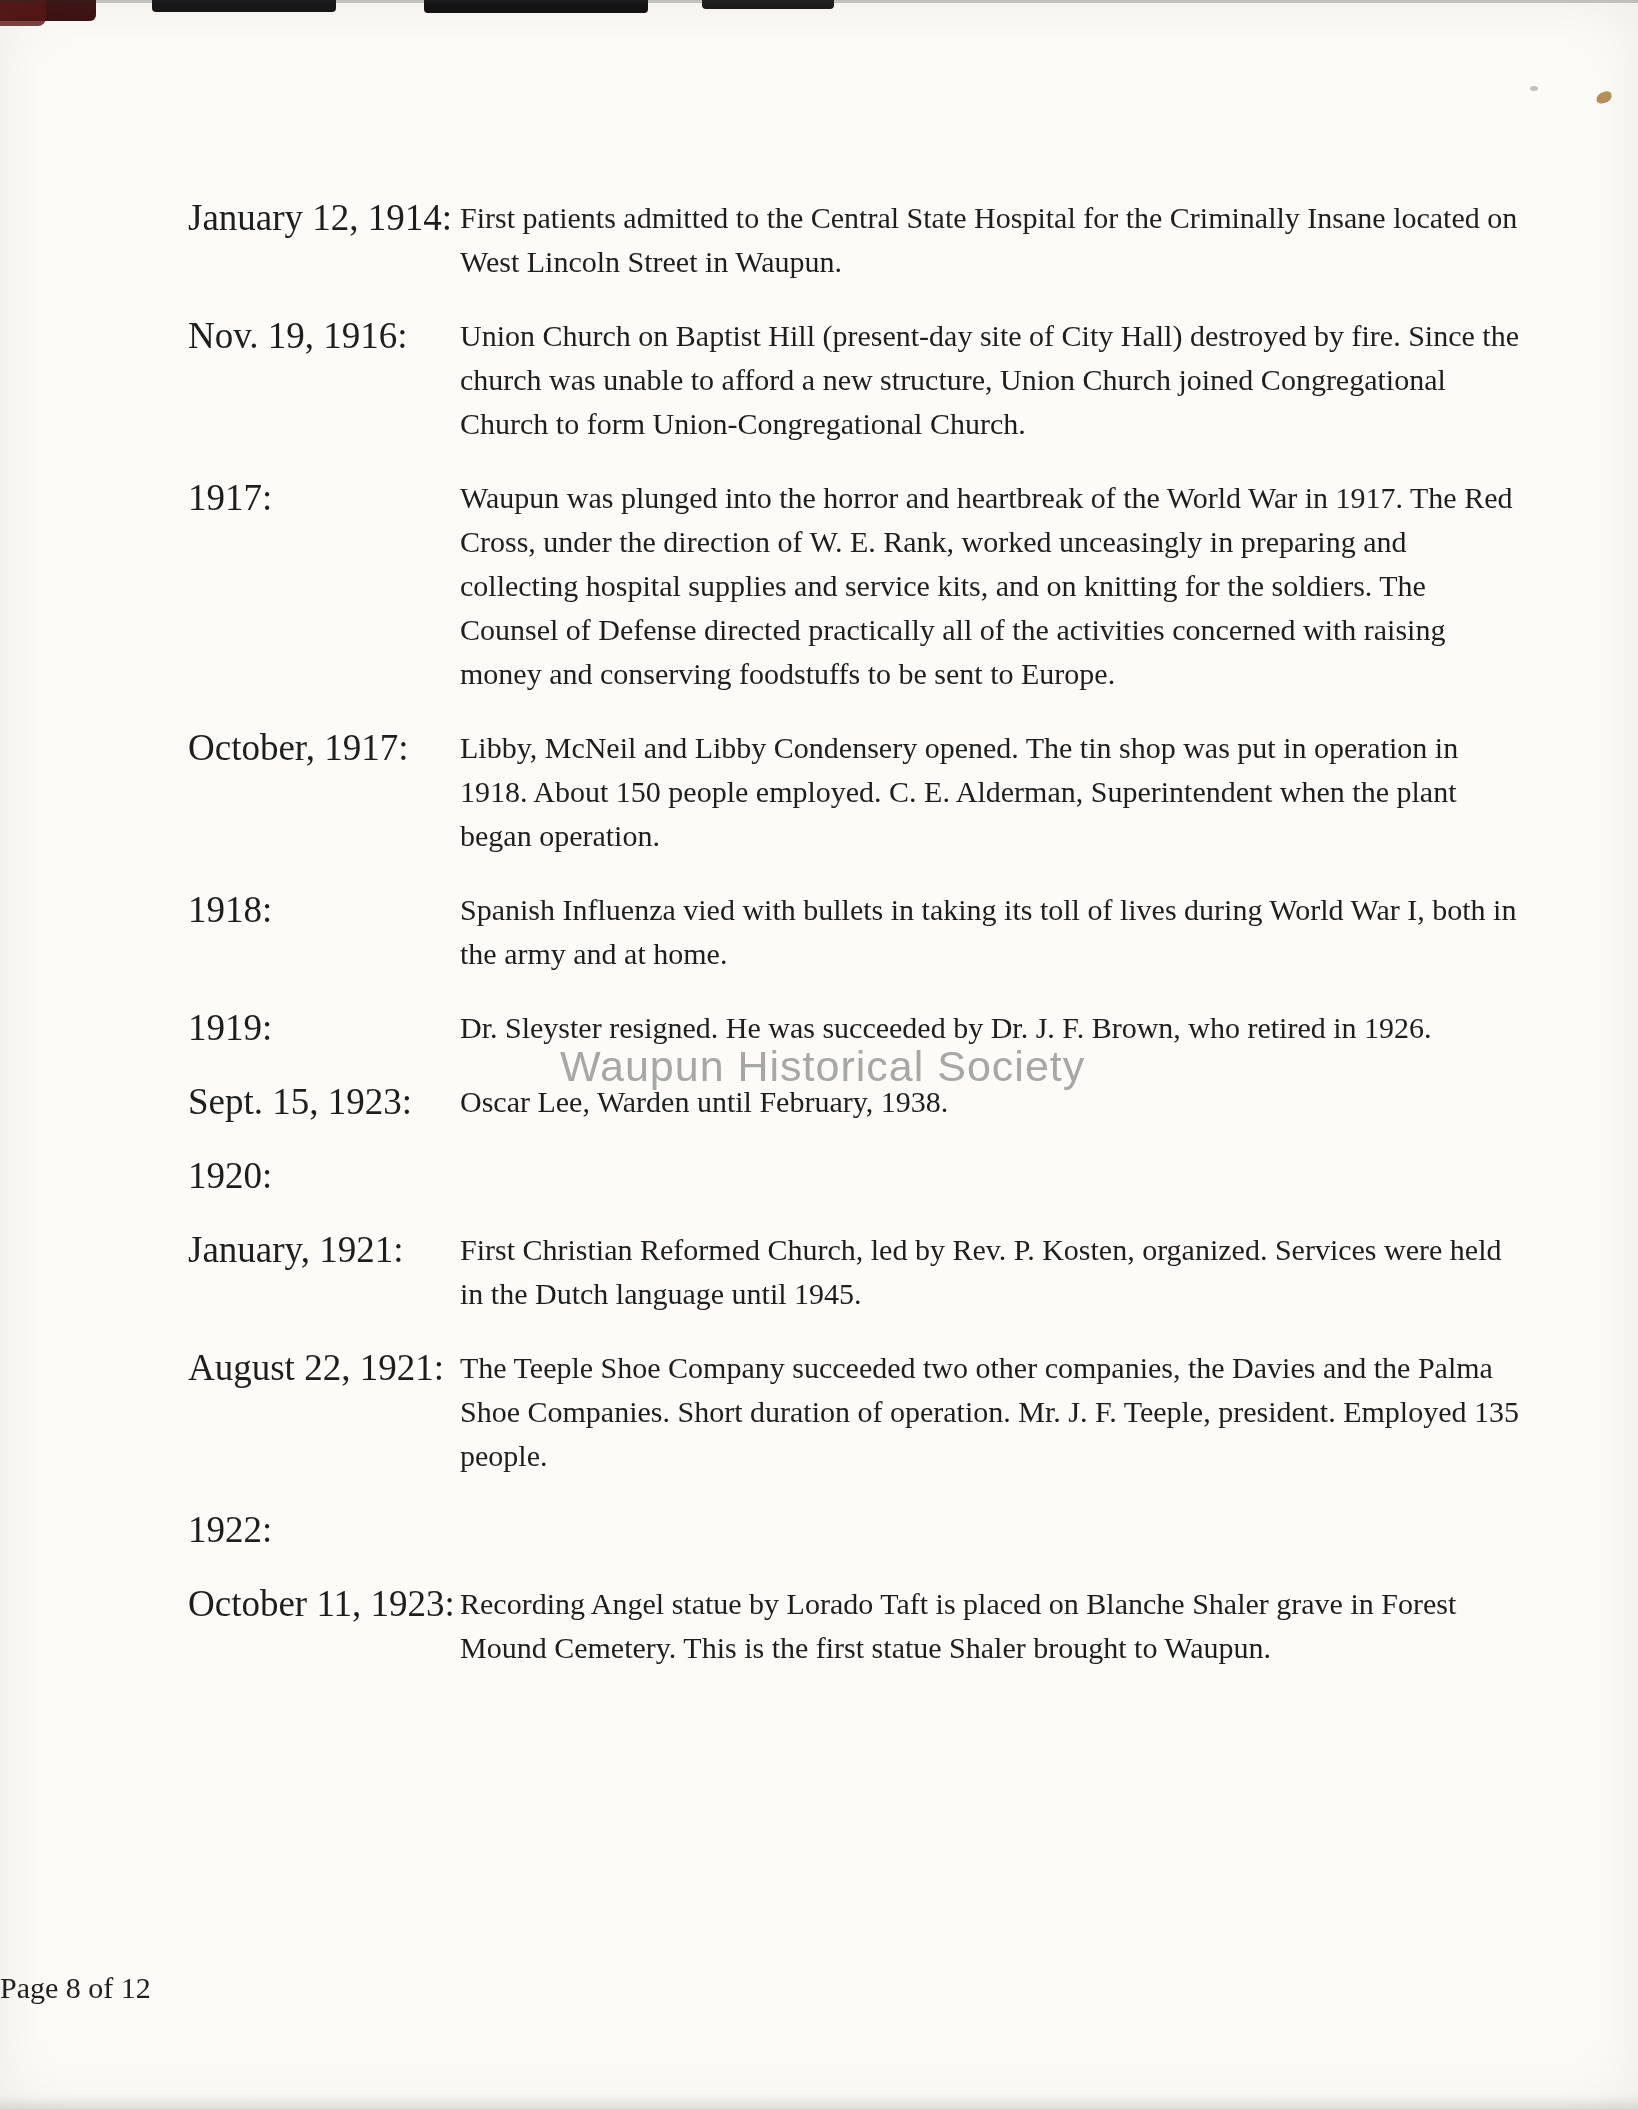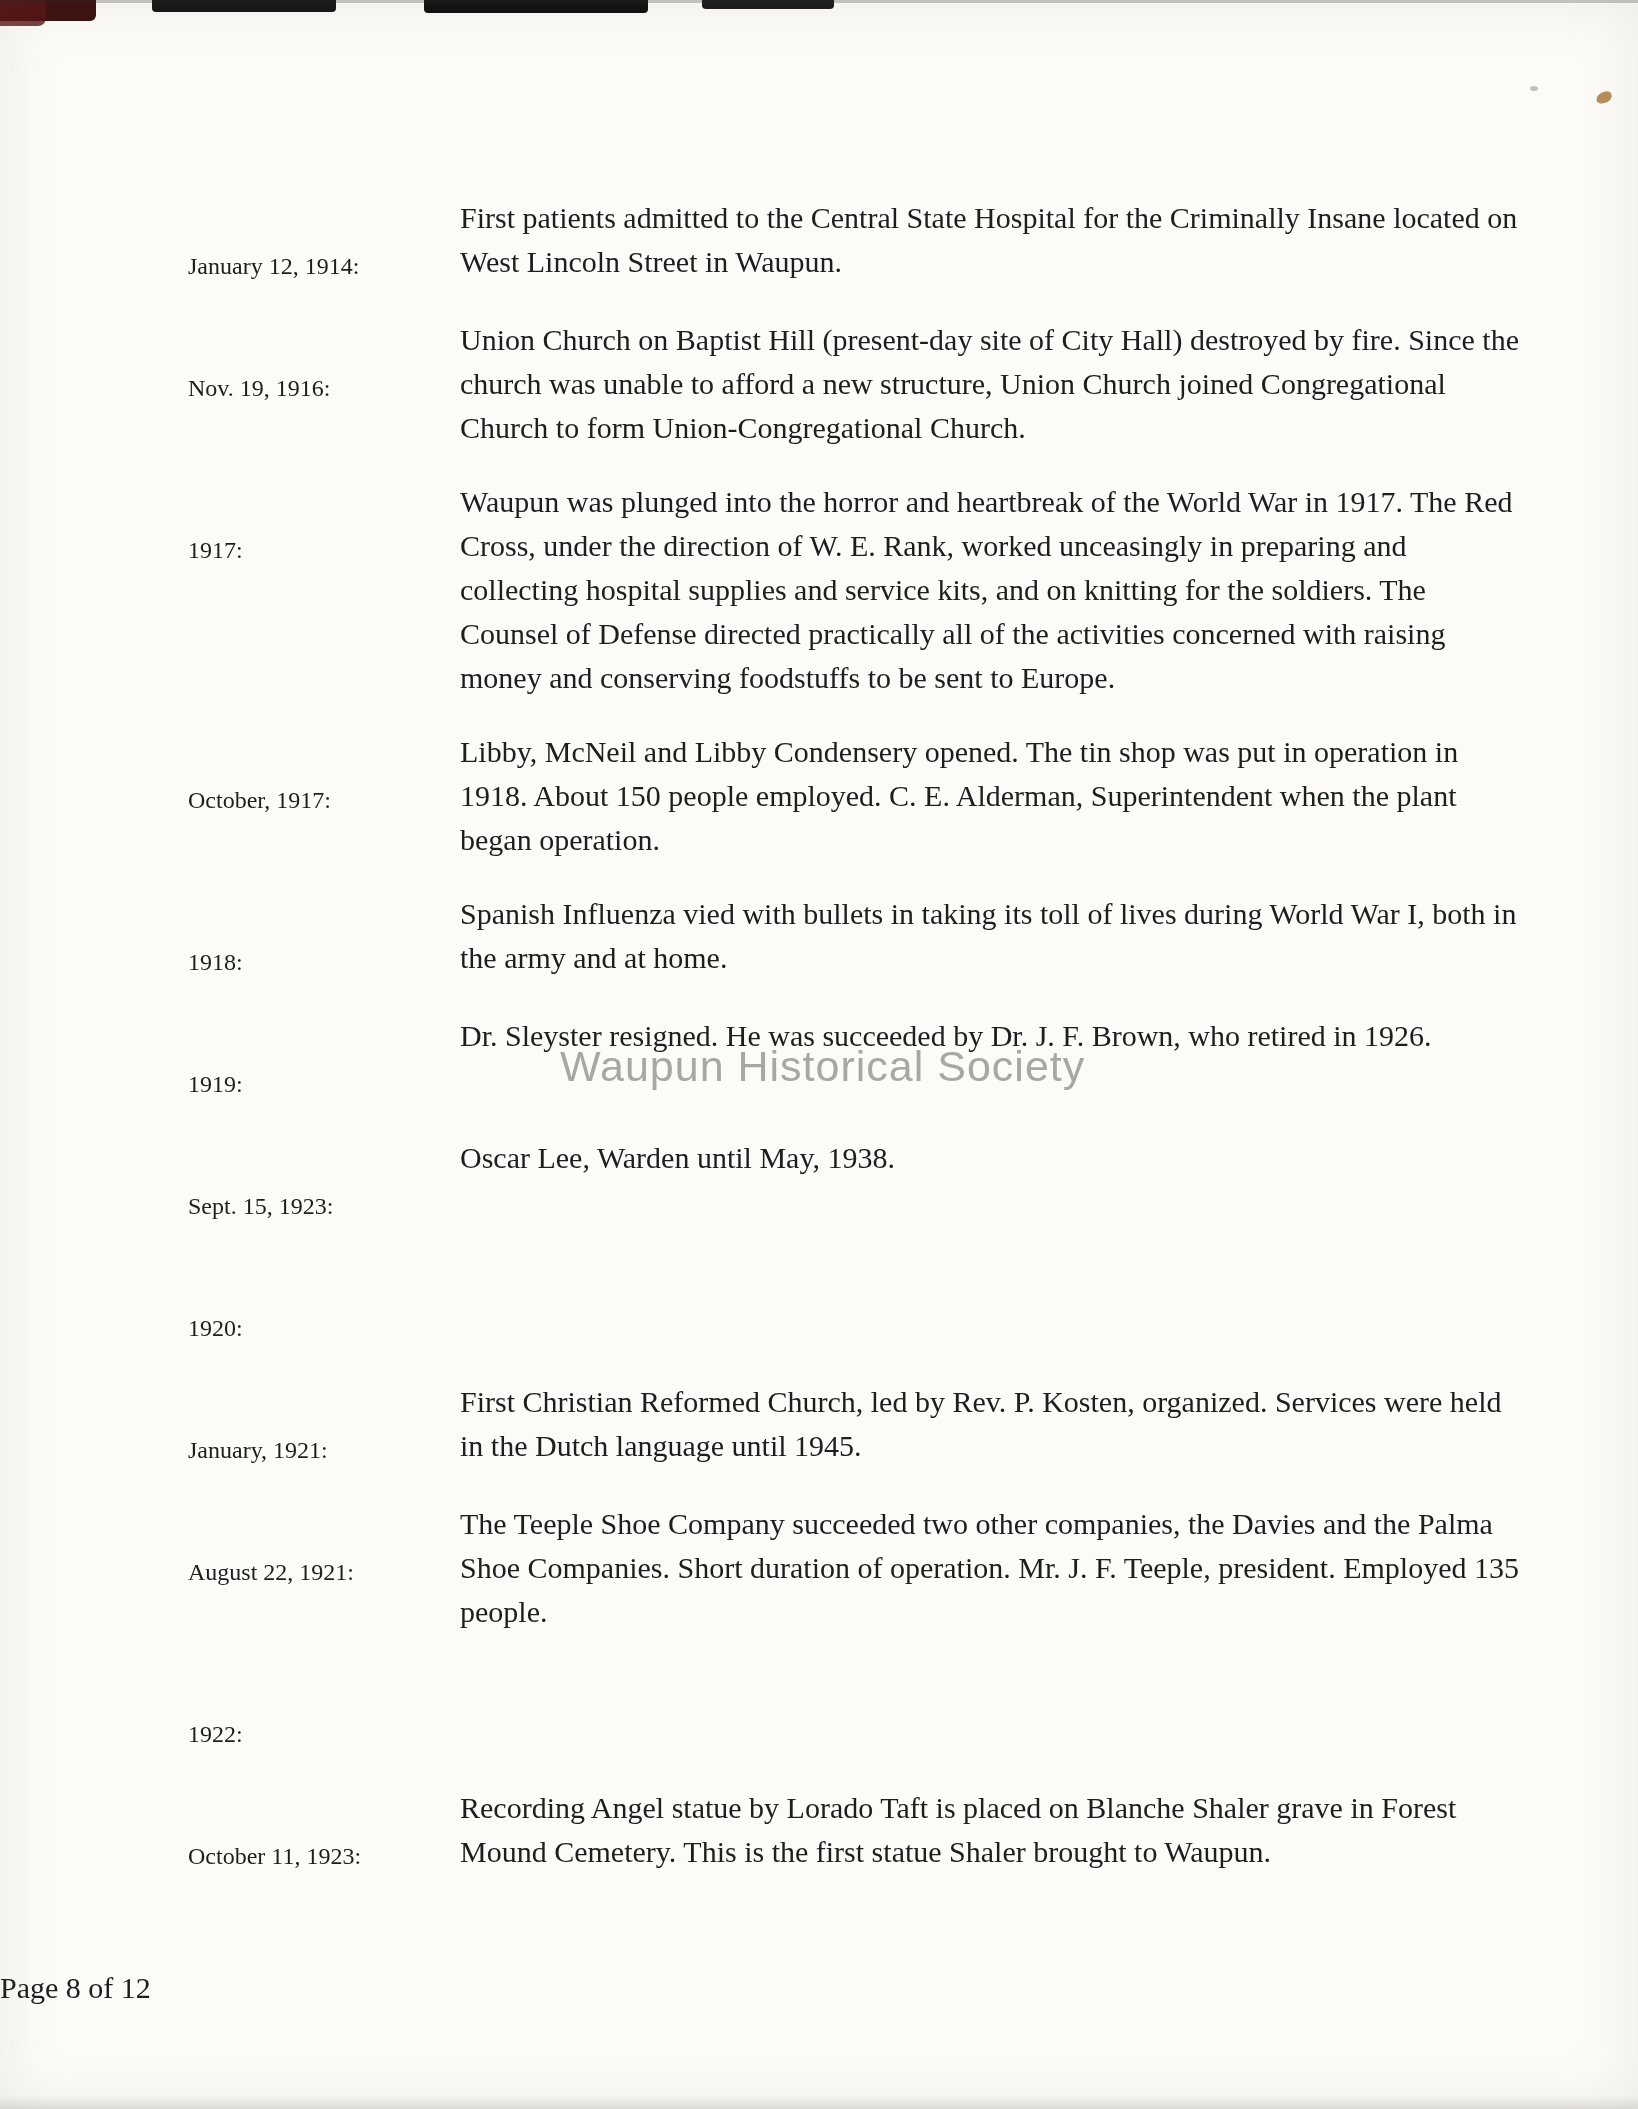--- a/index.html
+++ b/index.html
@@ -28,24 +28,23 @@
     width: 1340px;
   }
   .entry {
     display: flex;
     align-items: flex-start;
     margin-bottom: 30px;
   }
   .entry-date {
     flex: 0 0 272px;
     width: 272px;
-    font-size: 24px;
+    font-size: 37px;
     line-height: 44px;
     white-space: nowrap;
-    margin-top: 48px;
   }
   .entry-text {
     width: 1062px;
     font-size: 30px;
     line-height: 44px;
   }
   .footer {
     position: absolute;
     top: 1966px;
     left: 0;
@@ -131,21 +130,21 @@
       <div class="entry-text">Spanish Influenza vied with bullets in taking its toll of lives during World War I, both in the army and at home.</div>
     </div>
 
     <div class="entry">
       <div class="entry-date">1919:</div>
       <div class="entry-text">Dr. Sleyster resigned. He was succeeded by Dr. J. F. Brown, who retired in 1926.</div>
     </div>
 
     <div class="entry">
       <div class="entry-date">Sept. 15, 1923:</div>
-      <div class="entry-text">Oscar Lee, Warden until May, 1938.</div>
+      <div class="entry-text">Oscar Lee, Warden until February, 1938.</div>
     </div>
 
     <div class="entry">
       <div class="entry-date">1920:</div>
     </div>
 
     <div class="entry">
       <div class="entry-date">January, 1921:</div>
       <div class="entry-text">First Christian Reformed Church, led by Rev. P. Kosten, organized. Services were held in the Dutch language until 1945.</div>
     </div>

